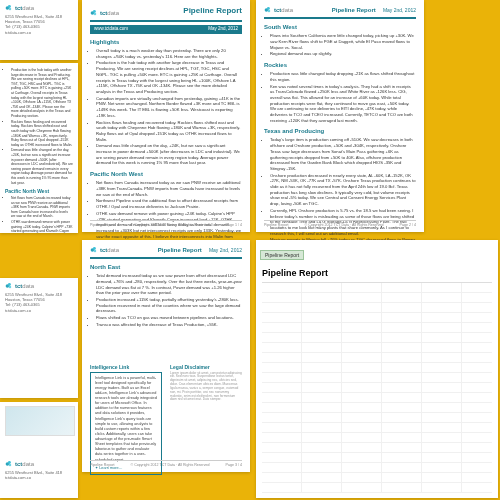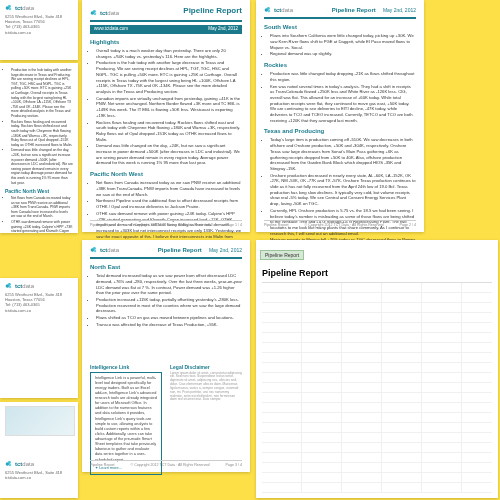--- a/index.html
+++ b/index.html
@@ -1,16 +1,16 @@
 <!DOCTYPE html>
 <html><head>
 <meta charset="utf-8">
 <style>
   body { margin:0; background:#e8e8e8; font-family:Arial,Helvetica,sans-serif; }
-  .stage { width:500px; height:500px; position:relative; background:#fde047; overflow:hidden; }
+  .stage { width:500px; height:500px; position:relative; background:#eab308; overflow:hidden; }
   .page { position:absolute; background:#fff; box-shadow:0 1px 3px rgba(0,0,0,.2); font-size:4.2px; color:#333; line-height:1.35; }
   .page .inner { padding:6px 8px 4px; }
   .logo { display:flex; align-items:center; gap:2px; }
   .logo-mark { width:8px; height:8px; position:relative; }
   .logo-mark svg { width:100%; height:100%; }
   .logo-text { font-size:6px; font-weight:bold; color:#1a7a8c; }
   .logo-text .lt2 { color:#888; font-weight:normal; }
   .hdr-row { display:flex; justify-content:space-between; align-items:flex-end; border-bottom:2px solid #1a7a8c; padding-bottom:3px; margin-bottom:3px; }
   .hdr-title { font-size:8px; color:#1a7a8c; font-weight:bold; }
   .hdr-date { font-size:5px; color:#1a7a8c; }

